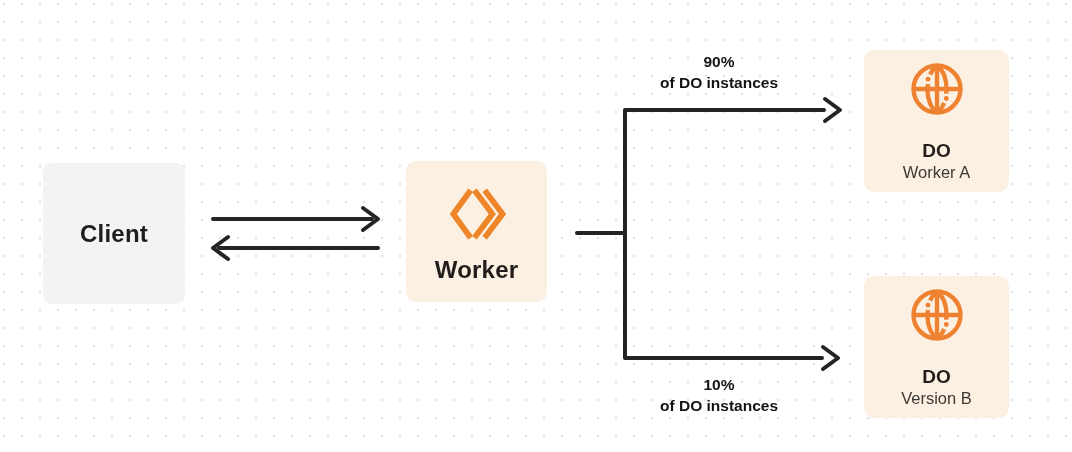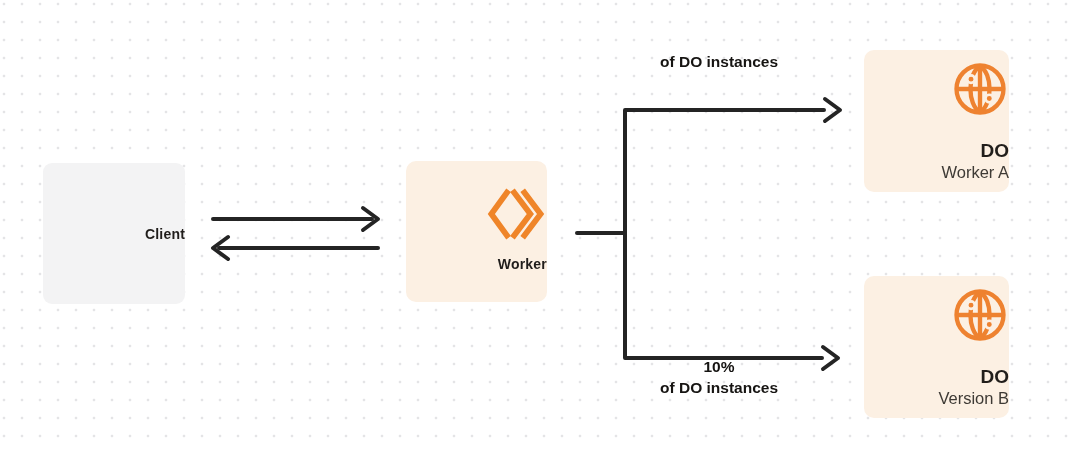--- a/index.html
+++ b/index.html
@@ -29,32 +29,32 @@
     stroke: #242424;
     stroke-width: 4;
     stroke-linecap: round;
     stroke-linejoin: round;
   }
   .node {
     position: absolute;
     border-radius: 10px;
     display: flex;
     flex-direction: column;
-    align-items: flex-end;
+    align-items: center;
     box-sizing: border-box;
   }
   .client-node {
     left: 43px; top: 163px;
     width: 142px; height: 141px;
     background: #f3f3f4;
     border-radius: 9px;
     justify-content: center;
   }
   .node-label {
-    font-size: 14px;
+    font-size: 24px;
     font-weight: 700;
     color: #201d1b;
     letter-spacing: 0.2px;
   }
   .worker-node {
     left: 406px; top: 161px;
     width: 141px; height: 141px;
     background: #fcf0e3;
   }
   .worker-node .icon-wrap { margin-top: 21px; width: 64px; height: 64px; }
@@ -84,21 +84,21 @@
     position: absolute;
     left: 589px;
     width: 260px;
     text-align: center;
     font-size: 15.5px;
     font-weight: 700;
     line-height: 21px;
     color: #161412;
   }
   .edge-label-top { top: 51px; }
-  .edge-label-bottom { top: 356px; }
+  .edge-label-bottom { top: 374px; }
   .edge-label span { display: block; }
   .icon-wrap svg { display: block; width: 100%; height: 100%; }
 </style>
 </head>
 <body>
 
 <div class="canvas">
 
   <svg class="connectors" viewBox="0 0 1072 452">
     <g>
@@ -132,20 +132,21 @@
           <path d="M40 13 L13 50 L40 87"></path>
           <path d="M46 13 L74 50 L46 87"></path>
           <path d="M62 13 L90 50 L62 87"></path>
         </g>
       </svg>
     </div>
     <div class="node-label">Worker</div>
   </div>
 
   <div class="edge-label edge-label-top">
+    <span>90%</span>
     <span>of DO instances</span>
   </div>
 
   <div class="edge-label edge-label-bottom">
     <span>10%</span>
     <span>of DO instances</span>
   </div>
 
   <div class="node do-node do-a-node">
     <div class="icon-wrap">

